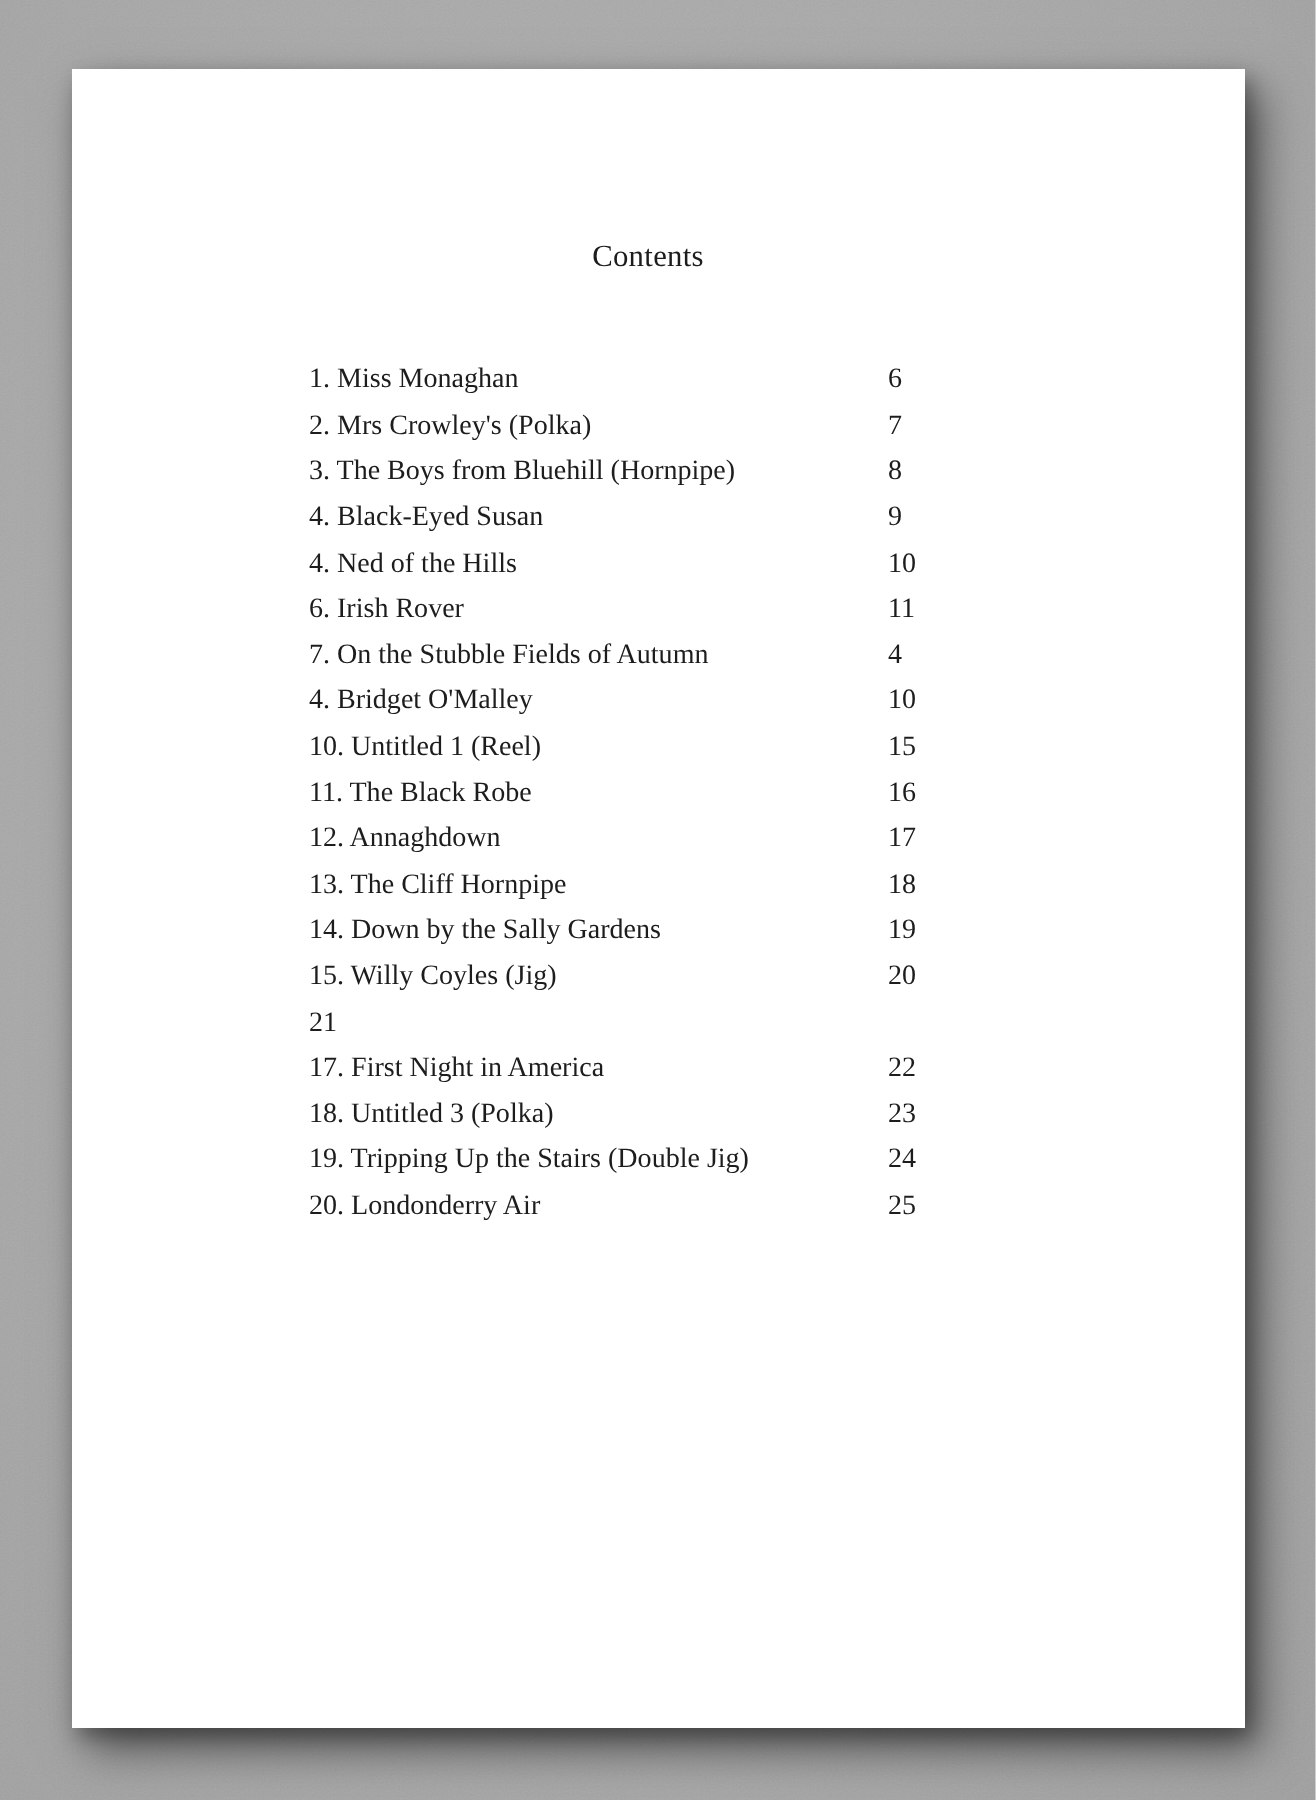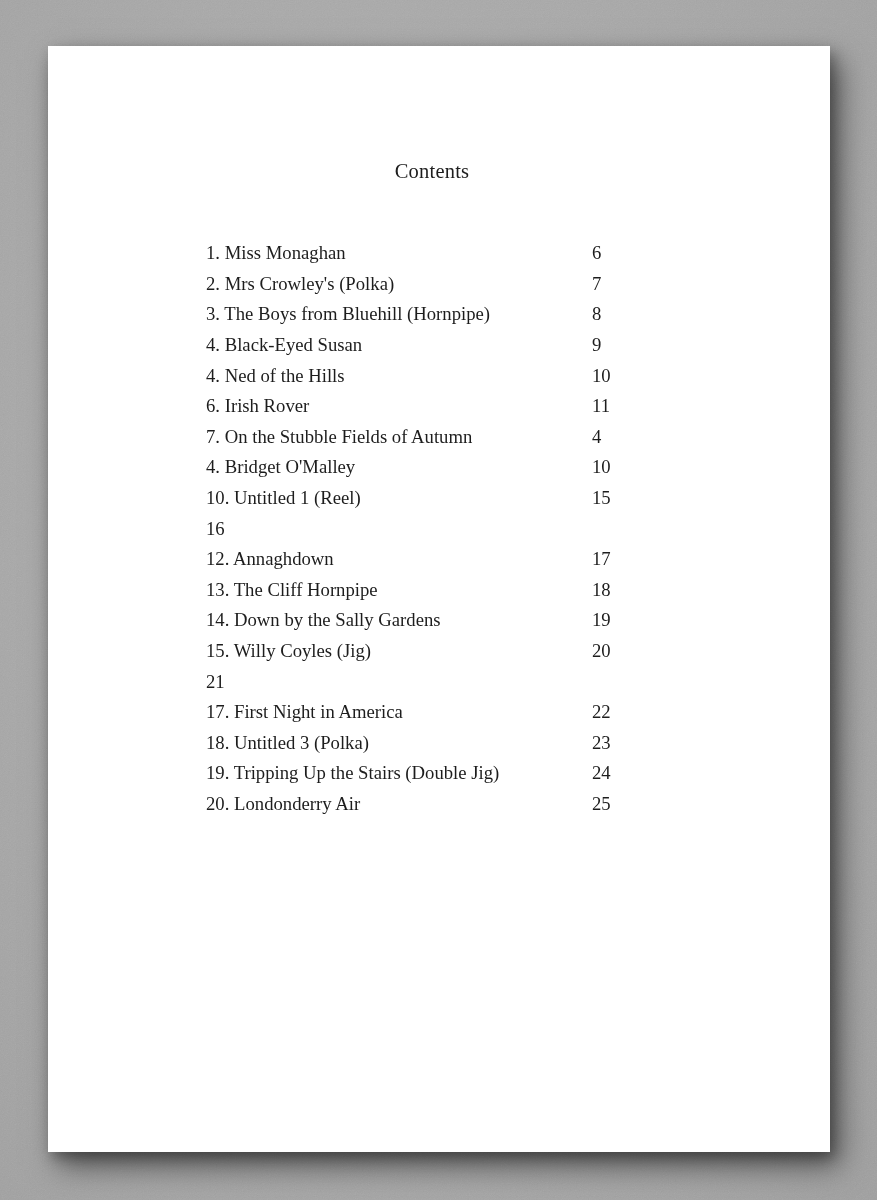--- a/index.html
+++ b/index.html
@@ -119,20 +119,21 @@
     </div>
     <div class="toc-row">
       <span class="entry-title">4. Bridget O'Malley</span>
       <span class="entry-page">10</span>
     </div>
     <div class="toc-row">
       <span class="entry-title">10. Untitled 1 (Reel)</span>
       <span class="entry-page">15</span>
     </div>
     <div class="toc-row">
+      <span class="entry-title">11. The Black Robe</span>
       <span class="entry-page">16</span>
     </div>
     <div class="toc-row">
       <span class="entry-title">12. Annaghdown</span>
       <span class="entry-page">17</span>
     </div>
     <div class="toc-row">
       <span class="entry-title">13. The Cliff Hornpipe</span>
       <span class="entry-page">18</span>
     </div>

